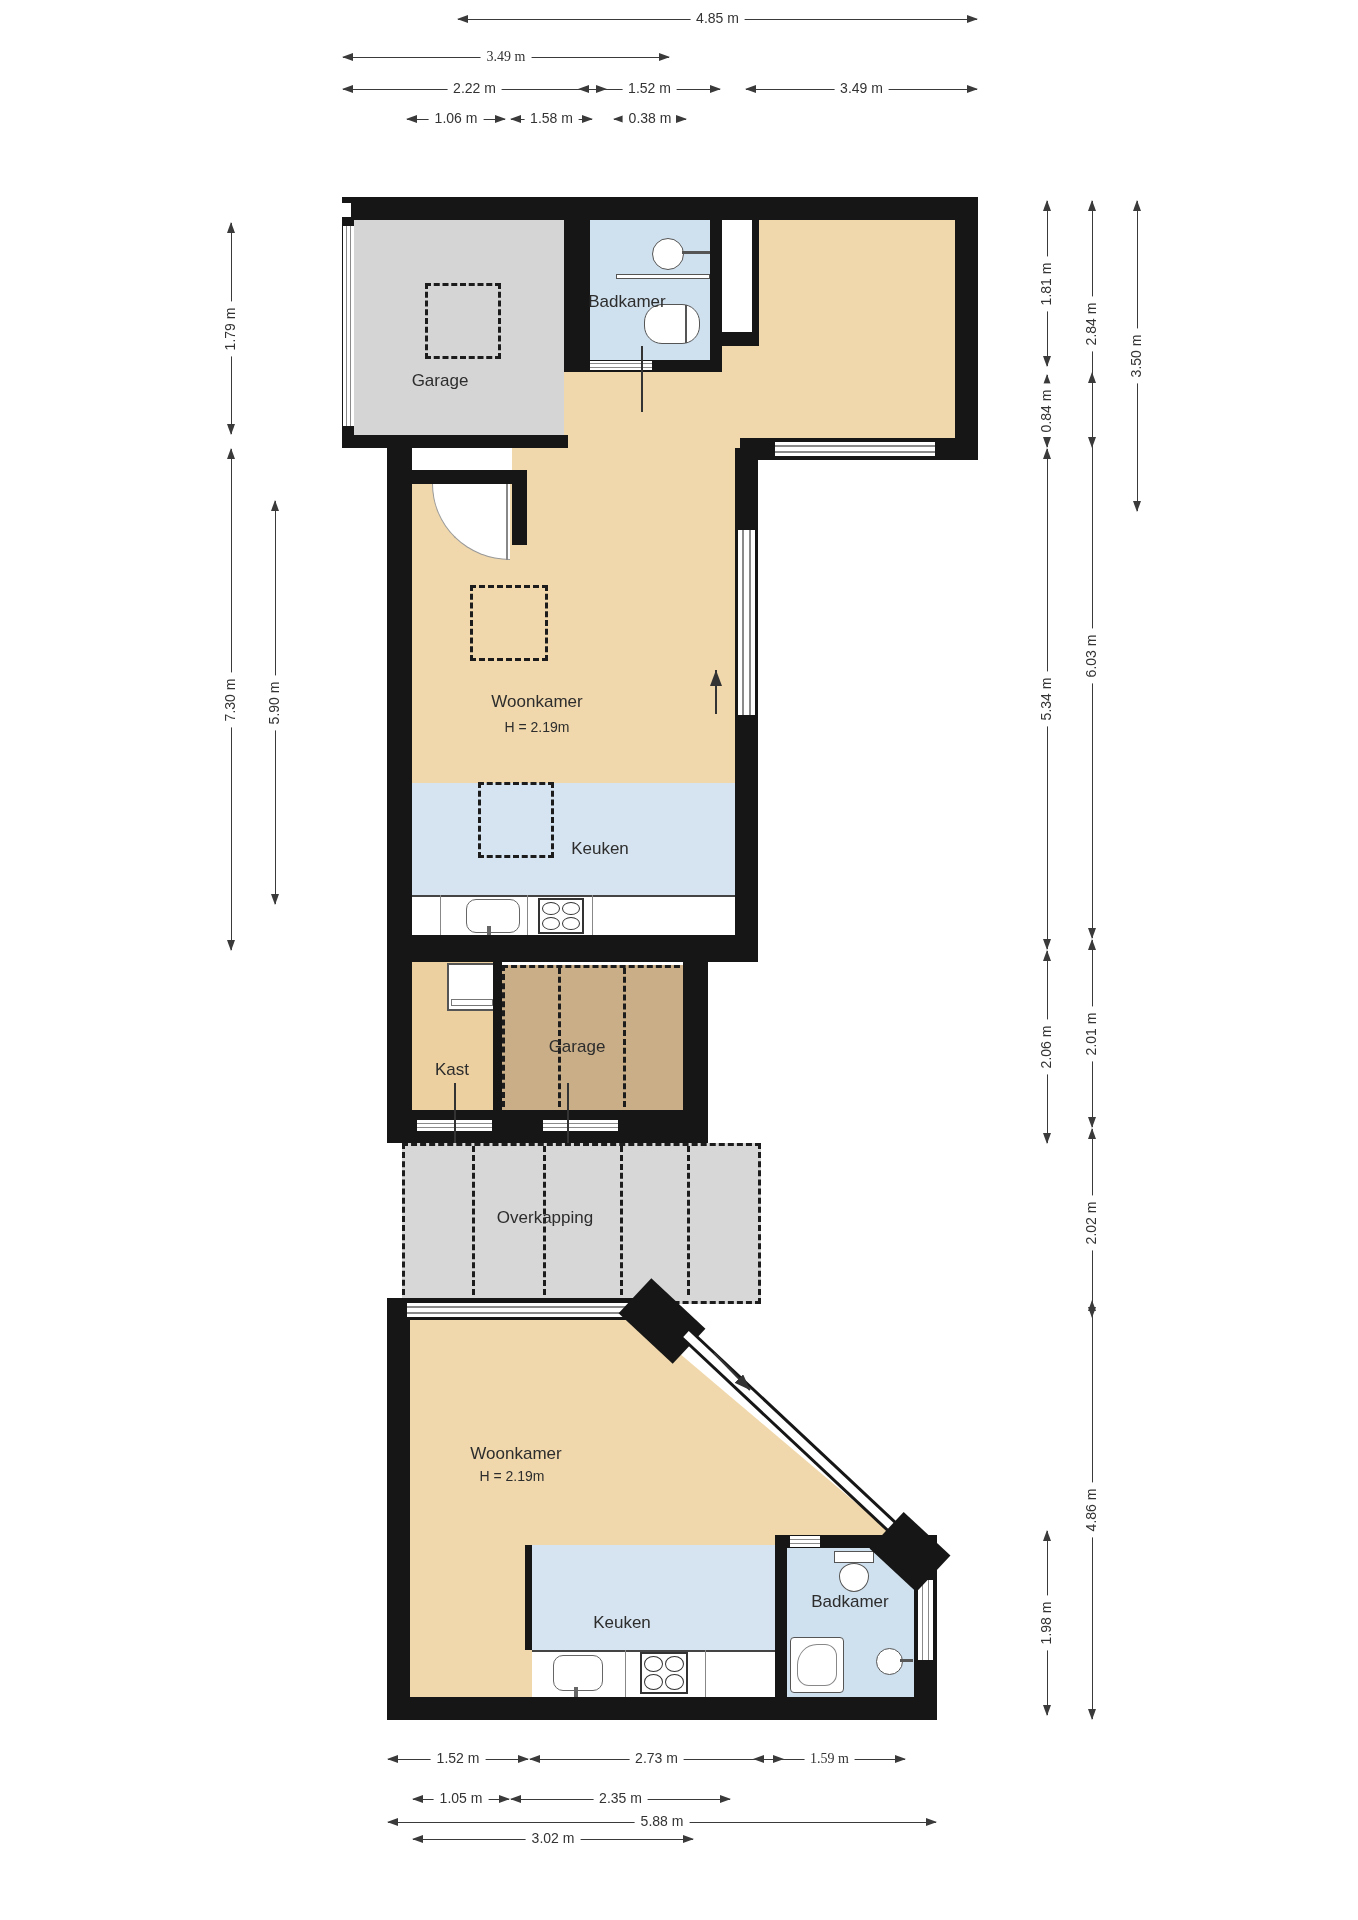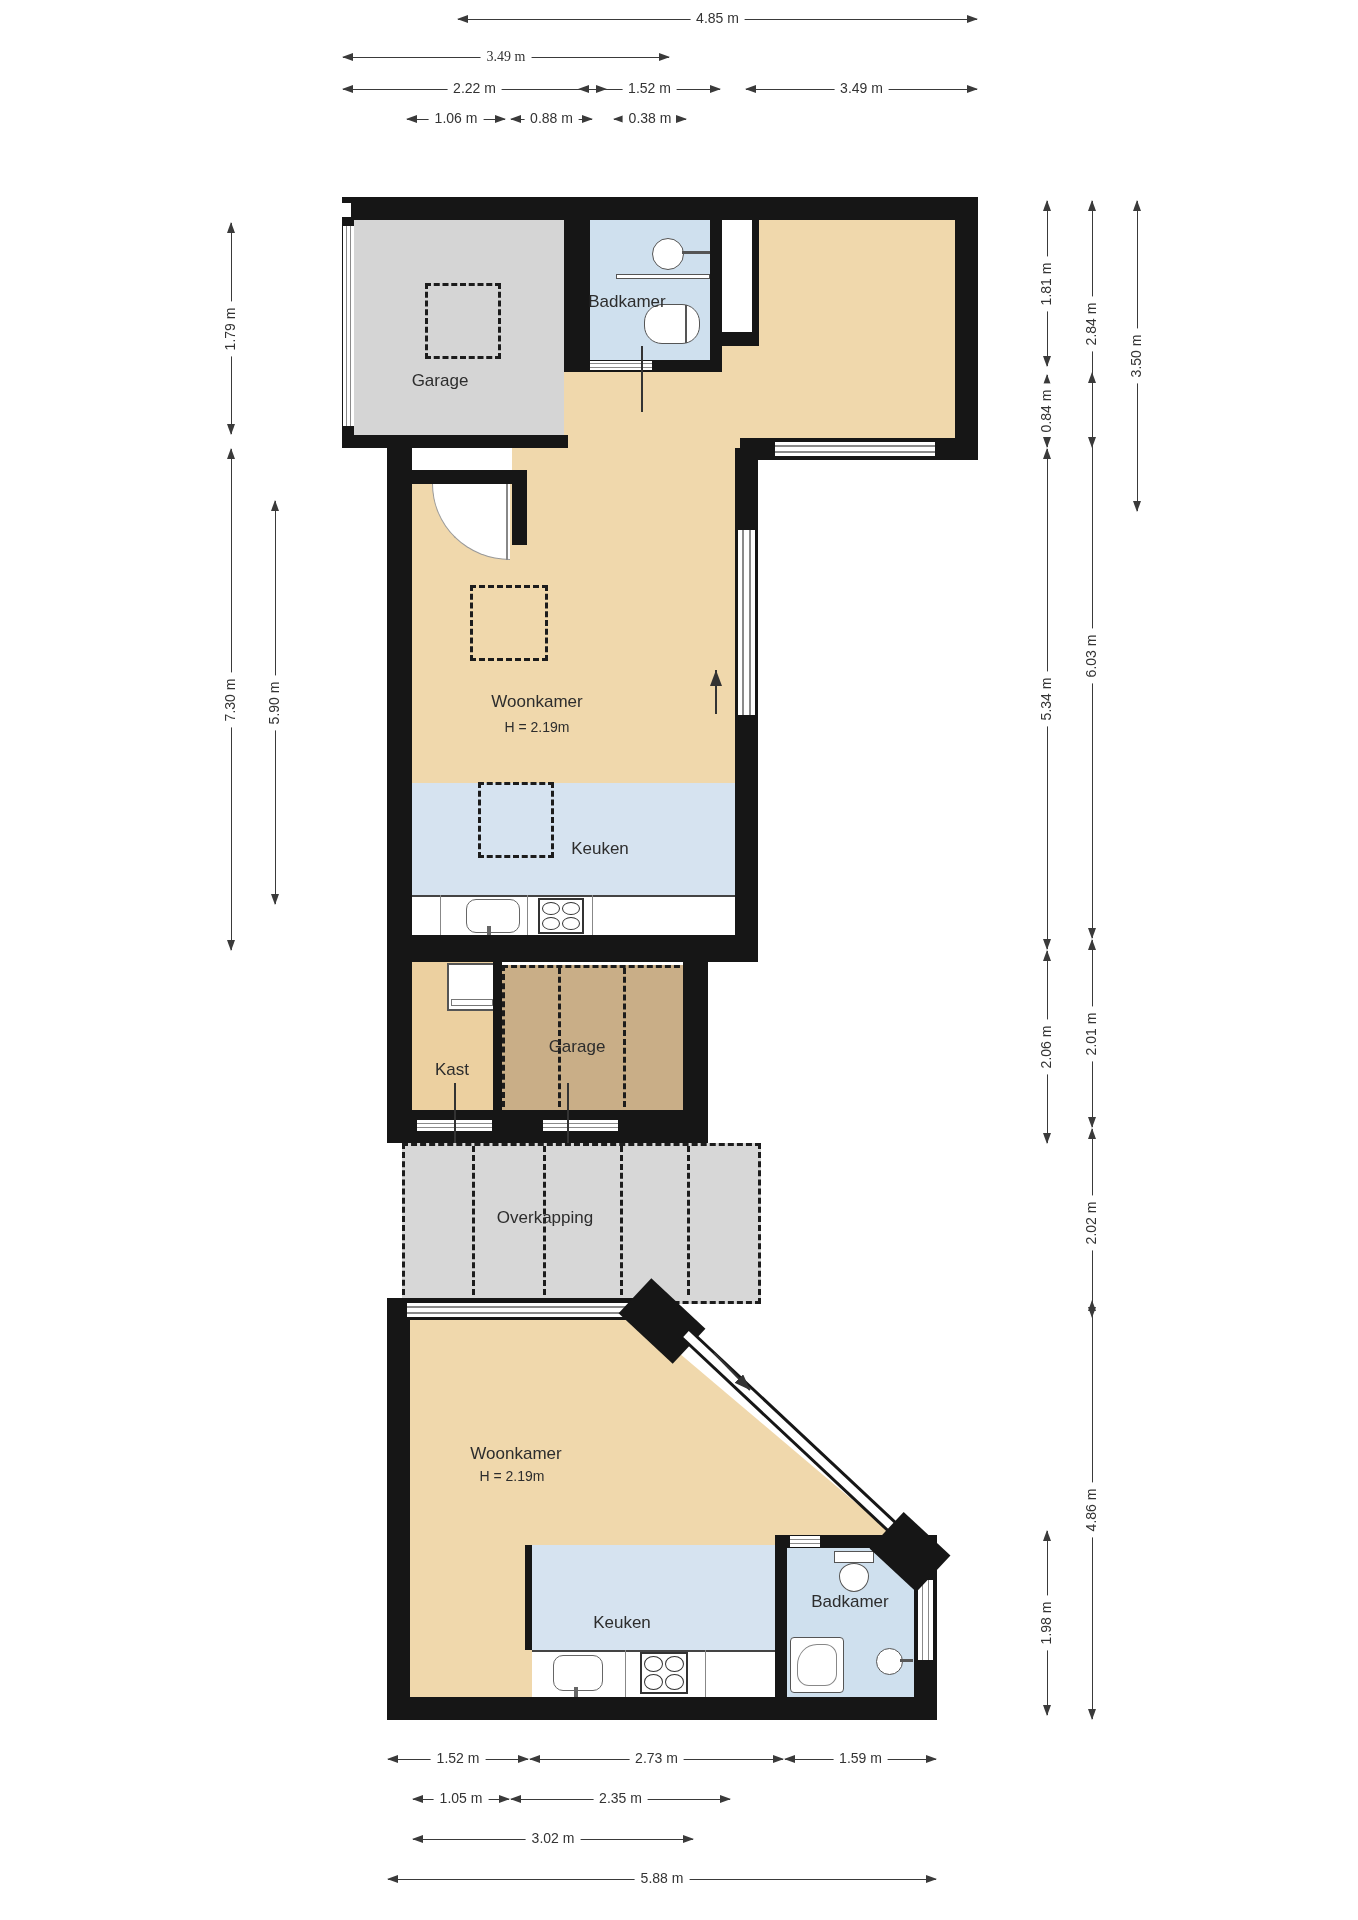--- a/index.html
+++ b/index.html
@@ -221,21 +221,21 @@
   <div class="dim h" style="left:745px;top:82px;width:233px;">
       <span class="dline"></span>
       <span class="dlab">3.49 m</span>
     </div>
   <div class="dim h" style="left:406px;top:112px;width:100px;">
       <span class="dline"></span>
       <span class="dlab">1.06 m</span>
     </div>
   <div class="dim h" style="left:510px;top:112px;width:83px;">
       <span class="dline"></span>
-      <span class="dlab">0.88 m</span>
+      <span class="dlab">1.58 m</span>
     </div>
   <div class="dim h" style="left:613px;top:112px;width:74px;">
       <span class="dline"></span>
       <span class="dlab">0.38 m</span>
     </div>
 
   <div class="dim v" style="left:224px;top:222px;height:213px;">
       <span class="dline"></span>
       <span class="dlab">1.79 m</span>
     </div>
@@ -294,34 +294,34 @@
     </div>
 
   <div class="dim h" style="left:387px;top:1752px;width:142px;">
       <span class="dline"></span>
       <span class="dlab">1.52 m</span>
     </div>
   <div class="dim h" style="left:529px;top:1752px;width:255px;">
       <span class="dline"></span>
       <span class="dlab">2.73 m</span>
     </div>
-  <div class="dim h" style="left:784px;top:1752px;width:153px;">
+  <div class="dim h" style="left:753px;top:1752px;width:153px;font-family:Liberation Serif, serif;">
       <span class="dline"></span>
       <span class="dlab">1.59 m</span>
     </div>
   <div class="dim h" style="left:412px;top:1792px;width:98px;text-decoration:underline;">
       <span class="dline"></span>
       <span class="dlab">1.05 m</span>
     </div>
   <div class="dim h" style="left:510px;top:1792px;width:221px;">
       <span class="dline"></span>
       <span class="dlab">2.35 m</span>
     </div>
   <div class="dim h" style="left:412px;top:1832px;width:282px;">
       <span class="dline"></span>
       <span class="dlab">3.02 m</span>
     </div>
-  <div class="dim h" style="left:387px;top:1872px;width:550px;">
+  <div class="dim h" style="left:387px;top:1815px;width:550px;">
       <span class="dline"></span>
       <span class="dlab">5.88 m</span>
     </div>
 
 </div>
 
 </body></html>

